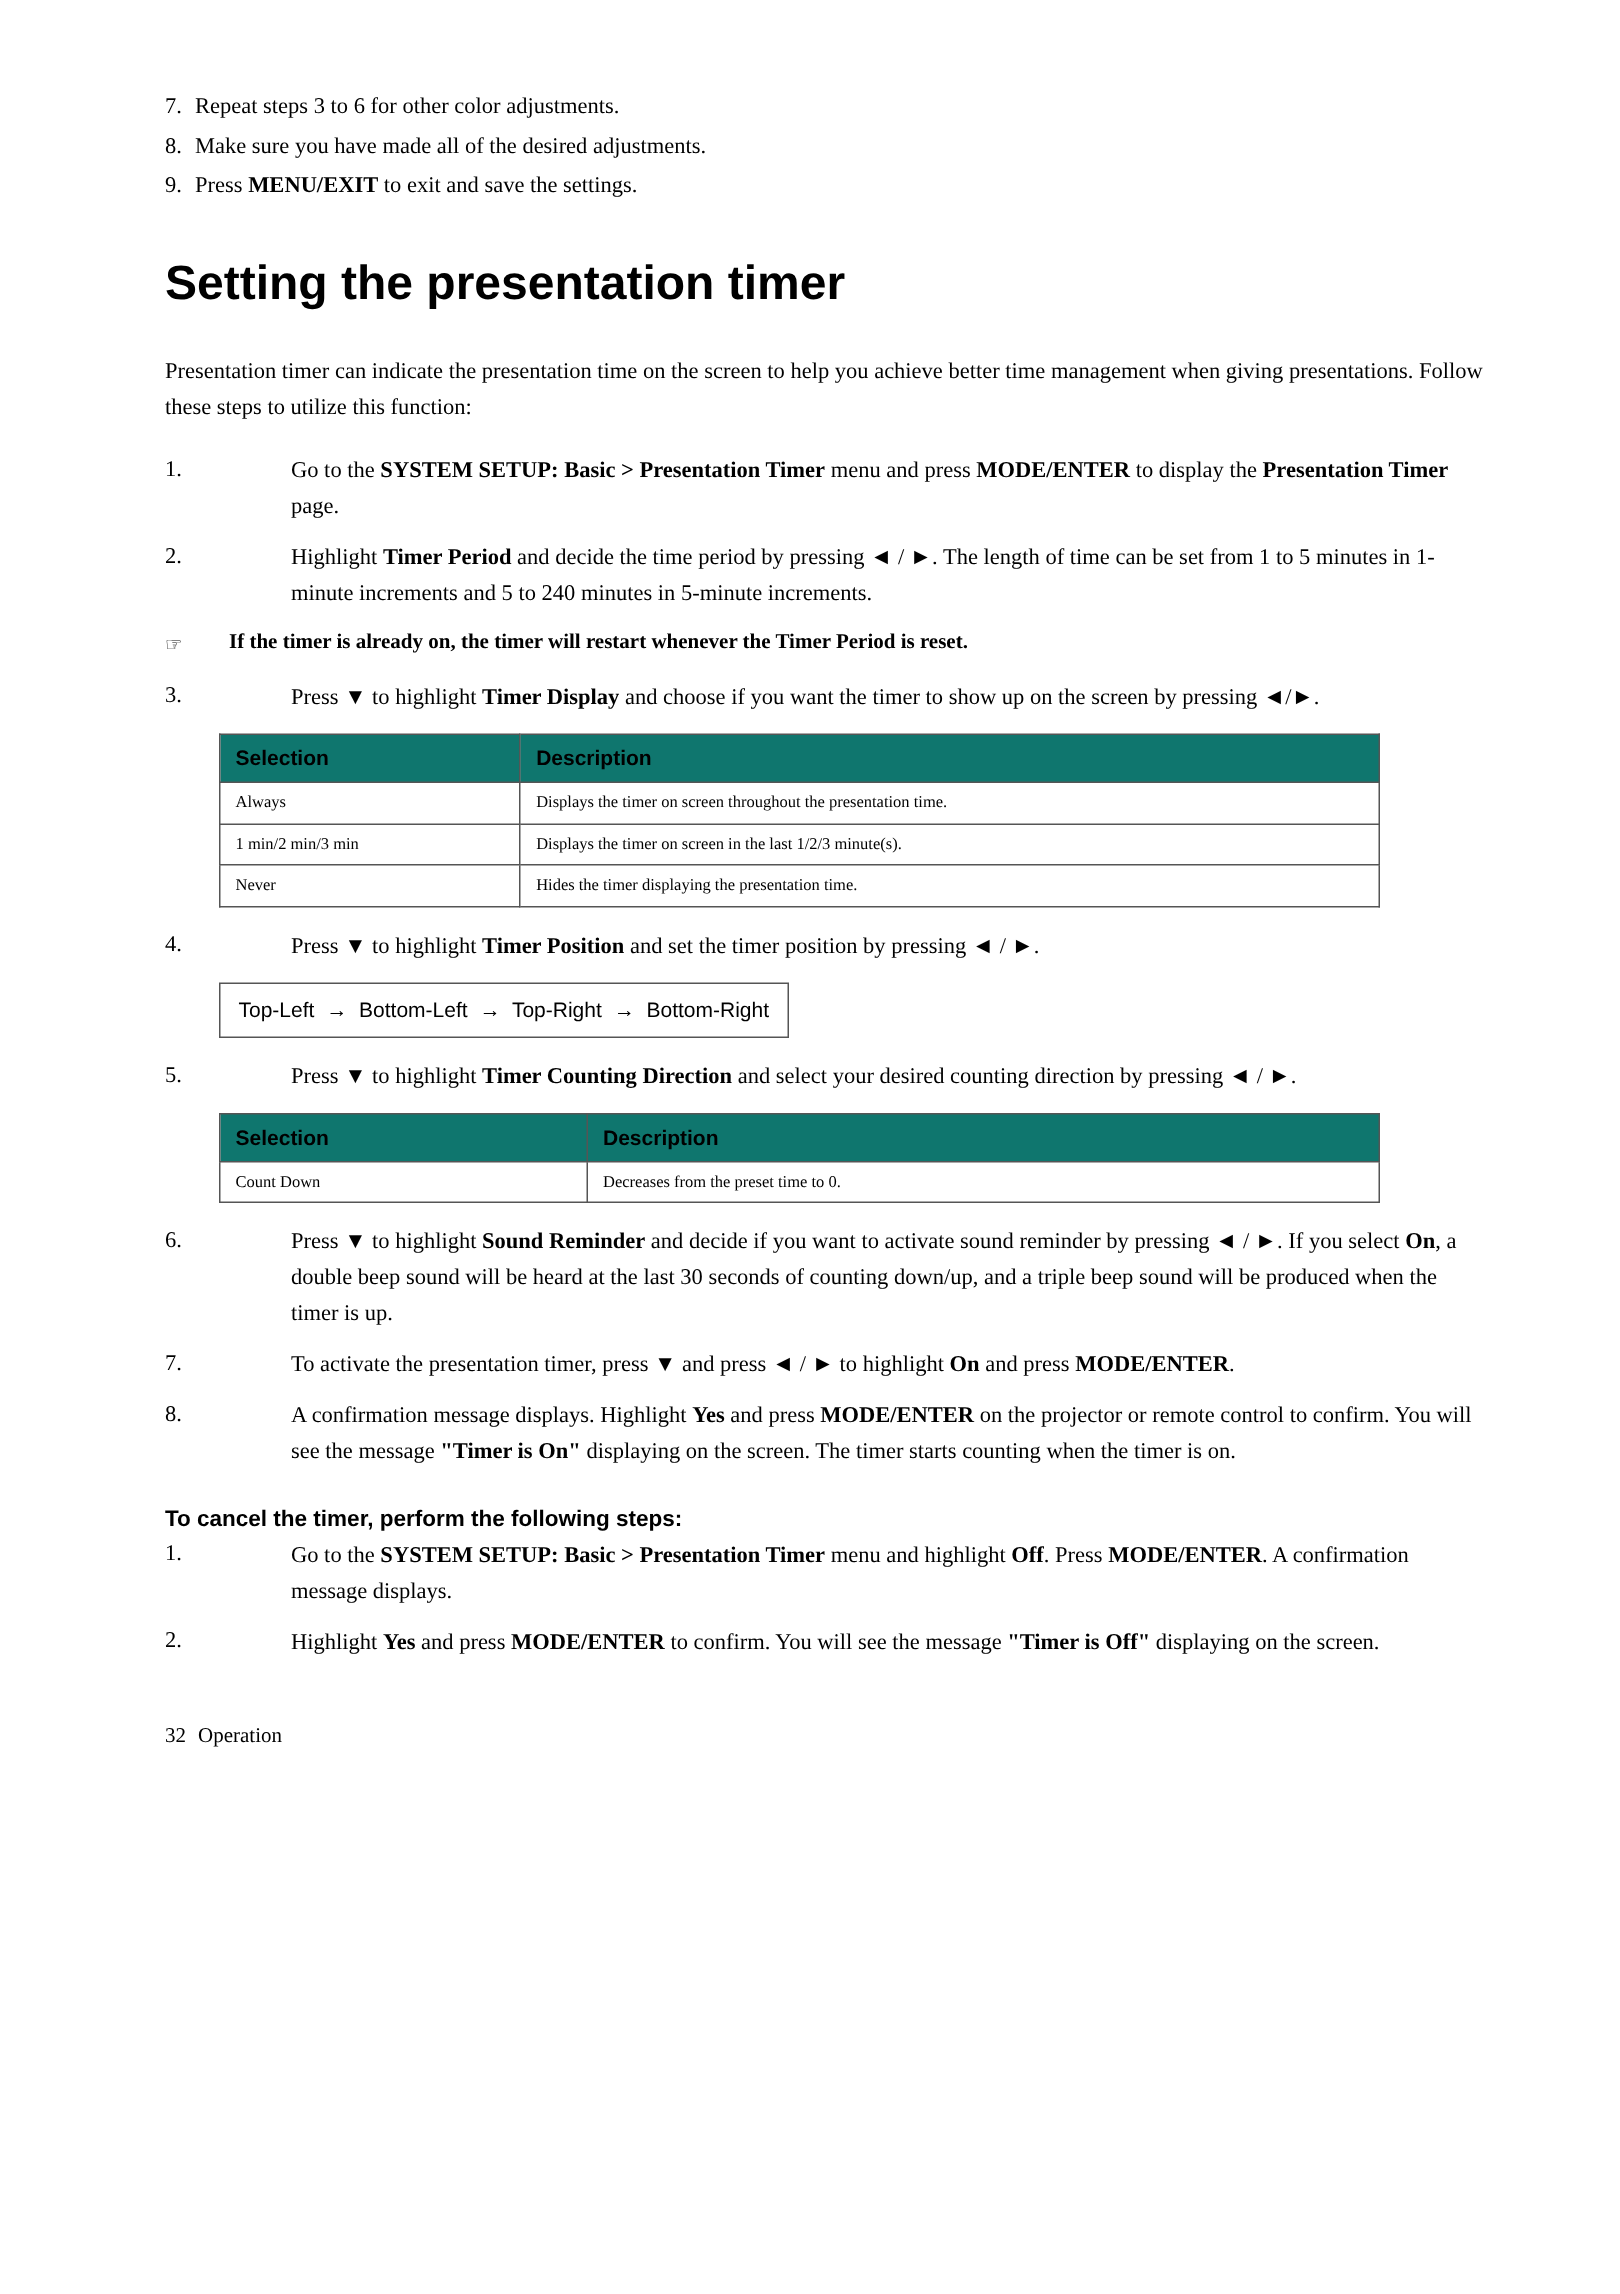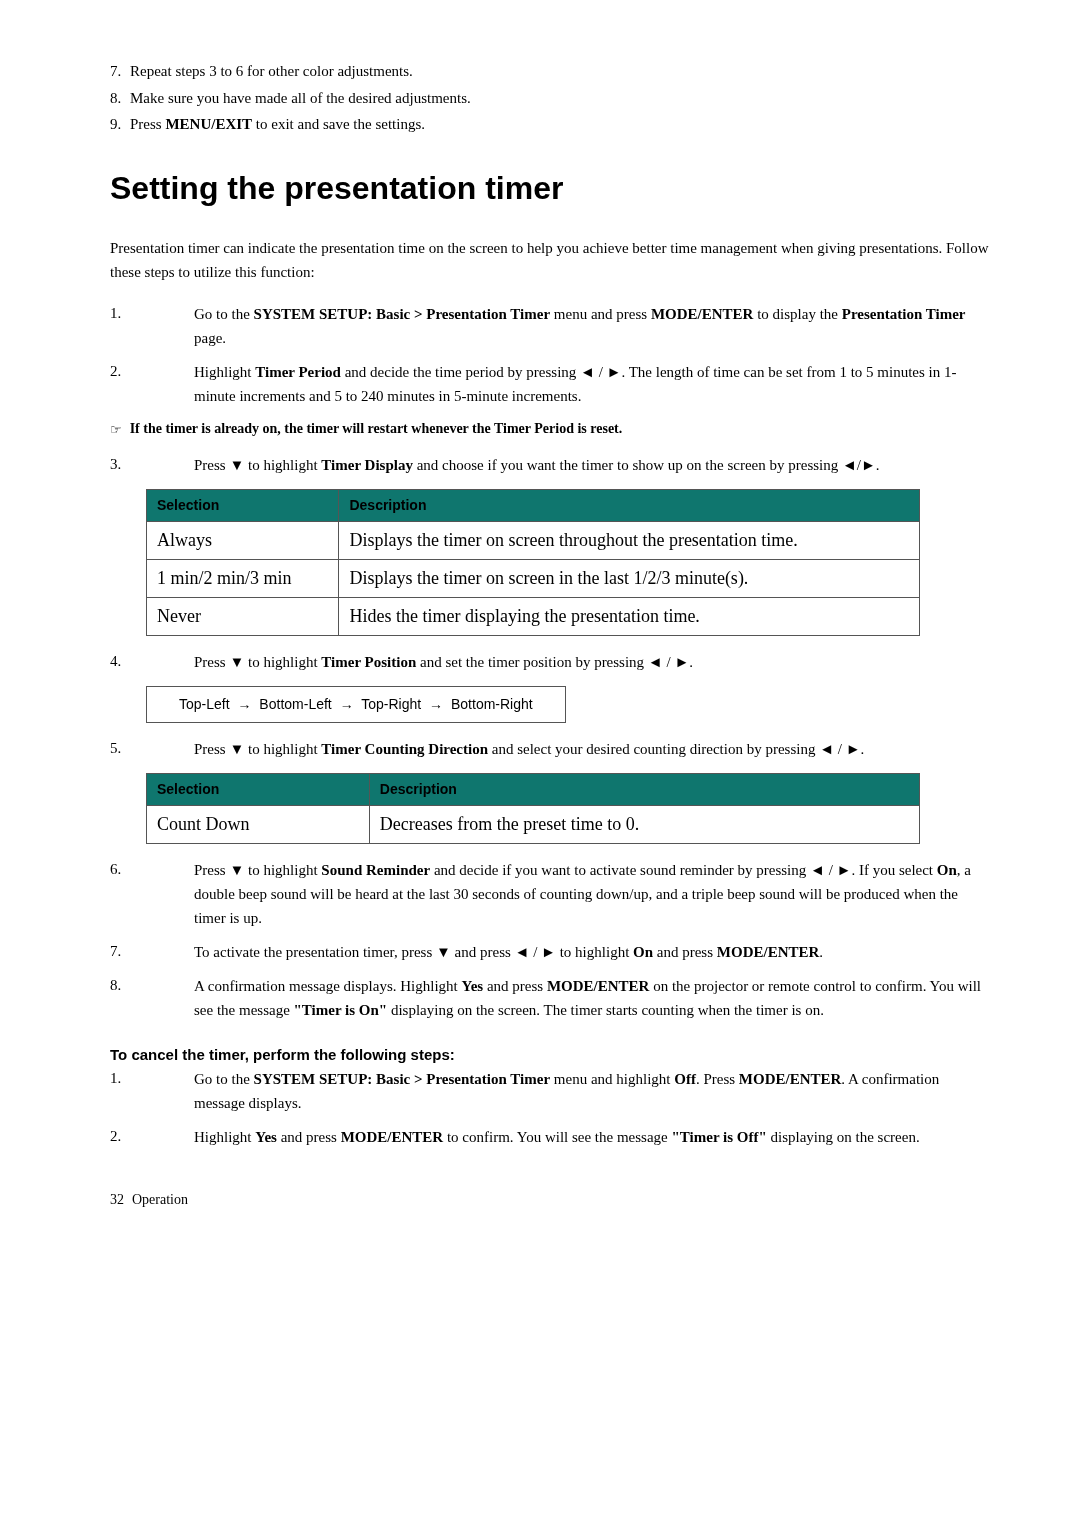--- a/index.html
+++ b/index.html
@@ -71,50 +71,51 @@
       font-size: 14px;
     }
     .note-icon {
       margin-right: 8px;
       font-size: 13px;
       margin-top: 2px;
     }
     .note-text {
       font-weight: bold;
       font-size: 14px;
+      margin-left: 23px;
     }
 
     table.selection-table {
       border-collapse: collapse;
       width: 88%;
       margin: 12px 0 14px 36px;
     }
     table.selection-table th {
       background: #d8d8d8;
       border: 1px solid #555;
       padding: 5px 10px;
       text-align: left;
       font-family: Arial, Helvetica, sans-serif;
       font-size: 14px;
       font-weight: bold;
     }
     table.selection-table td {
       border: 1px solid #555;
       padding: 5px 10px;
-      font-size: 18px;
+      font-size: 11px;
       vertical-align: top;
       font-family: Liberation Serif, serif;
     }
     table.selection-table tr:first-child th {
       background: #0f766e;
     }
 
     .position-diagram {
       border: 1px solid #555;
-      padding: 7px 32px;
+      padding: 7px 12px;
       margin: 12px auto 14px auto;
       width: fit-content;
       font-family: Arial, Helvetica, sans-serif;
       font-size: 14px;
       display: block;
       margin-left: 36px;
     }
 
     .arrow-span {
       margin: 0 4px;

